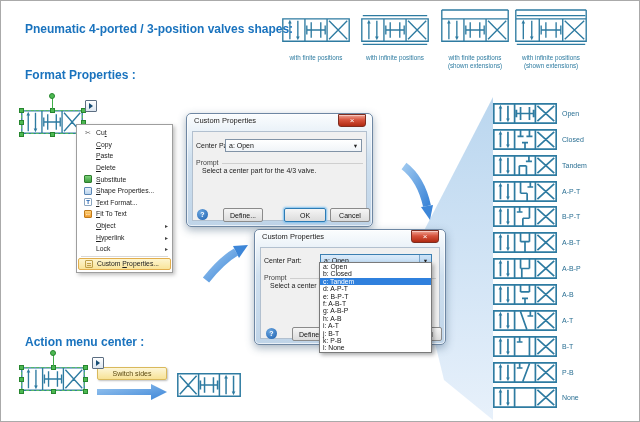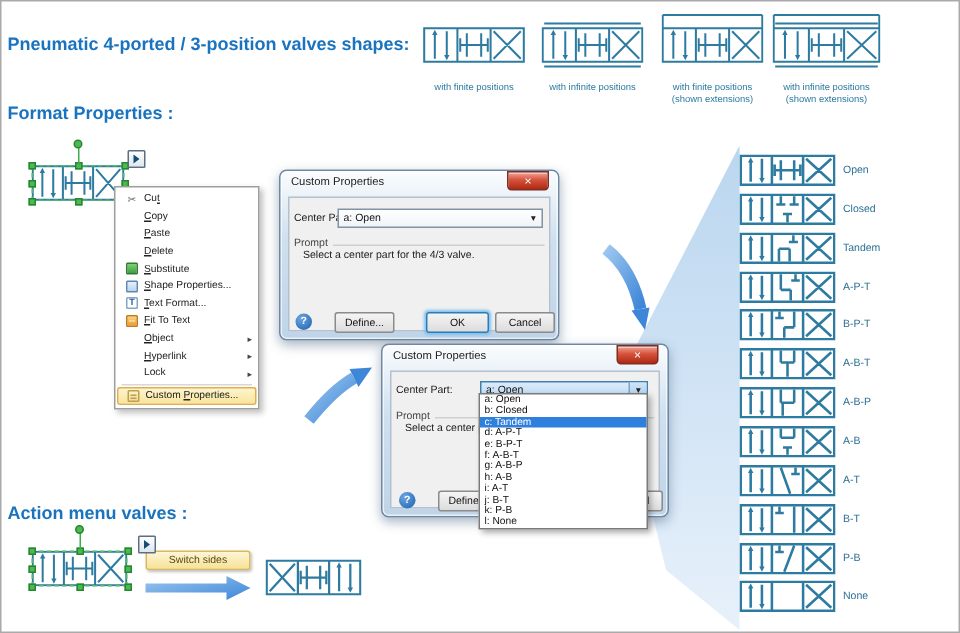--- a/index.html
+++ b/index.html
@@ -1,18 +1,18 @@
 <!DOCTYPE html>
 <html><head>
 <meta charset="utf-8">
 <style>
   html,body{margin:0;padding:0;background:#fff;}
   #canvas{position:relative;width:640px;height:422px;background:#fff;border:1px solid #aaa;
           box-sizing:border-box;overflow:hidden;font-family:"Liberation Sans",sans-serif;}
-  .heading{position:absolute;left:4px;font-size:12px;font-weight:bold;color:#1a73be;white-space:nowrap;}
+  .heading{position:absolute;left:24px;font-size:12px;font-weight:bold;color:#1a73be;white-space:nowrap;}
   
   .topfig{position:absolute;top:8px;width:90px;text-align:center;}
   .topfig svg{display:inline-block;}
   .figcap{font-size:6.3px;line-height:7.5px;color:#2d7ba0;margin-top:1px;}
   
   .shape{position:absolute;}
   .sel-outline{position:absolute;inset:0;border:1px dashed #55bb60;box-sizing:border-box;}
   .handle{position:absolute;width:5px;height:5px;background:#4db952;border:1px solid #27862f;box-sizing:border-box;}
   .rot-stem{position:absolute;width:1px;background:#3fae49;}
   .rot-dot{position:absolute;width:6px;height:6px;border-radius:50%;background:#4db952;border:1px solid #27862f;box-sizing:border-box;}
@@ -358,21 +358,21 @@
       <div class="opt">e: B-P-T</div>
       <div class="opt">f: A-B-T</div>
       <div class="opt">g: A-B-P</div>
       <div class="opt">h: A-B</div>
       <div class="opt">i: A-T</div>
       <div class="opt">j: B-T</div>
       <div class="opt">k: P-B</div>
       <div class="opt">l: None</div>
     </div>
 
-  <div class="heading" style="top:334px">Action menu valves :</div>
+  <div class="heading" style="top:334px">Action menu center :</div>
   <div class="shape" id="sel2" style="left:20px;top:366px;width:64px;height:24px;z-index:2"><svg width="64" height="24" viewBox="0 0 64 24">
         <path d="M0.8 0.8H63.2V23.2H0.8ZM21.6 0.8V23.2M42.4 0.8V23.2M7.456 21.2V4.8M14.944000000000003 2.8V19.2M44.4 2.8L61.2 21.2M61.2 2.8L44.4 21.2M27.55 4.248L27.55 19.752M36.45 4.248L36.45 19.752M23.456000000000003 12L40.544 12M23.456000000000003 7.512L23.456000000000003 16.488M40.544 7.512L40.544 16.488" fill="none" stroke="#2e7ba1" stroke-width="1.35"></path>
         <polygon points="5.656000000000001,5.3999999999999995 9.256,5.3999999999999995 7.456,1.8" fill="#2e7ba1"></polygon>
         <polygon points="13.144000000000002,18.6 16.744000000000003,18.6 14.944000000000003,22.2" fill="#2e7ba1"></polygon>
       </svg><div class="sel-outline"></div><div class="handle" style="left: -2.5px; top: -2.5px;"></div><div class="handle" style="left: 29.5px; top: -2.5px;"></div><div class="handle" style="left: 61.5px; top: -2.5px;"></div><div class="handle" style="left: -2.5px; top: 9.5px;"></div><div class="handle" style="left: 61.5px; top: 9.5px;"></div><div class="handle" style="left: -2.5px; top: 21.5px;"></div><div class="handle" style="left: 29.5px; top: 21.5px;"></div><div class="handle" style="left: 61.5px; top: 21.5px;"></div><div class="rot-stem" style="left:31.5px;top:-12px;height:12px"></div><div class="rot-dot" style="left:29px;top:-17px"></div></div>
   <div class="launcher" style="left:91px;top:356px">
       <b></b>
     </div>
   <div id="switch-btn">
     <span>Switch sides</span>

